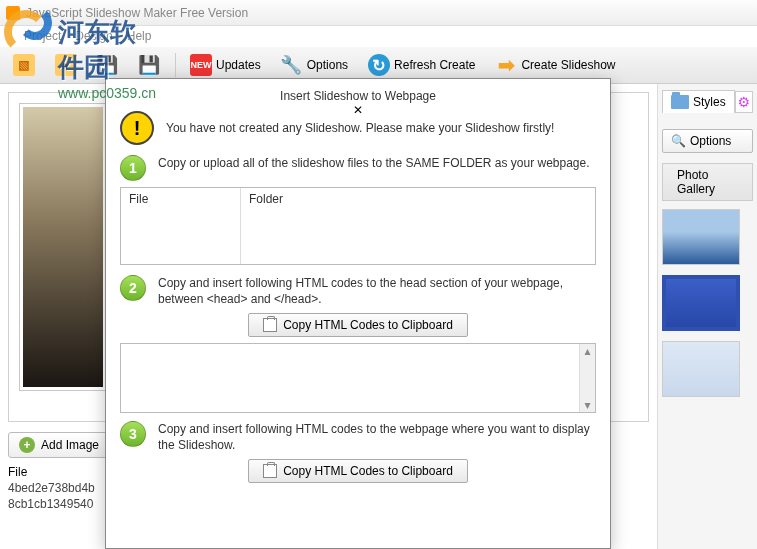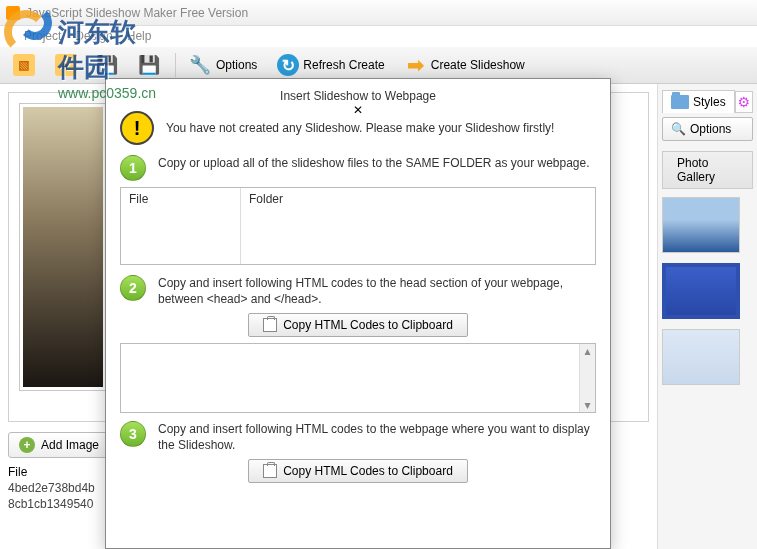--- a/index.html
+++ b/index.html
@@ -22,21 +22,21 @@
 .thumb-img { width:80px; height:280px; background:linear-gradient(180deg,#d4c9a8 0%,#8a7a5e 40%,#3e362a 80%,#1a1612 100%); }
 .link { color:#0066cc; text-decoration:underline; }
 
 .addbtn { margin-top:10px; display:inline-flex; align-items:center; gap:6px; padding:4px 10px; border:1px solid #bbb; border-radius:3px; background:linear-gradient(#fff,#eee); cursor:pointer; }
 .plus-ico { width:16px; height:16px; border-radius:50%; background:#7cb342; color:#fff; display:flex; align-items:center; justify-content:center; font-weight:bold; }
 
 .filelist { font-size:11px; color:#444; margin-top:6px; line-height:16px; }
 .filelist .hdr { font-weight:normal; color:#000; }
 
 .right { width:100px; border-left:1px solid #ddd; background:#f5f5f5; padding:6px 4px; overflow:hidden; }
-.right .tabrow { display:flex; align-items:flex-end; gap:0; margin-bottom:4px; }
+.right .tabrow { display:flex; align-items:flex-end; gap:0; margin-bottom:16px; }
 .tab { background:#fff; border:1px solid #ccc; border-bottom:none; padding:4px 8px; display:flex; align-items:center; gap:4px; }
 .gearbtn { width:22px; height:22px; border:1px solid #ccc; background:#fff; display:flex; align-items:center; justify-content:center; }
 .previewbtn { border:1px solid #bbb; background:linear-gradient(#fff,#eee); padding:4px 8px; display:flex; align-items:center; gap:4px; border-radius:2px; margin-bottom:10px; cursor:pointer; }
 .catlabel { background:linear-gradient(#f0f0f0,#e4e4e4); border:1px solid #ccc; padding:4px 14px; margin-bottom:8px; }
 .gal { width:78px; height:56px; border:1px solid #ccc; margin-bottom:10px; background:#eee; }
 .g1 { background:linear-gradient(#a8c8e8 40%,#2a5a9a 100%); }
 .g2 { background:linear-gradient(#3a5fc8,#2848a8); border:4px solid #3050b0; }
 .g3 { background:linear-gradient(#dde8f5,#c8d8ec); }
 
 
@@ -98,20 +98,24 @@
       <div class="ticon" style="background:#fc6;color:#960">▸</div>
     </div>
   <div class="tbtn">
       <div class="ticon" style="color:#2a7ac8;font-size:18px">💾</div>
     </div>
   <div class="tbtn">
       <div class="ticon" style="color:#2a7ac8;font-size:18px">💾</div>
     </div>
   <div class="tsep"></div>
   <div class="tbtn">
+    <div class="ticon" style="background:#e33;color:#fff;font-size:9px">NEW</div>
+    <span>Updates</span>
+  </div>
+  <div class="tbtn">
     <div class="ticon" style="color:#888;font-size:18px">🔧</div>
     <span>Options</span>
   </div>
   <div class="tbtn">
     <div class="ticon" style="background:#2a9ad6;color:#fff;border-radius:50%;font-size:16px">↻</div>
     <span>Refresh Create</span>
   </div>
   <div class="tbtn">
     <div class="ticon" style="color:#f5a623;font-size:20px">➡</div>
     <span>Create Slideshow</span>

